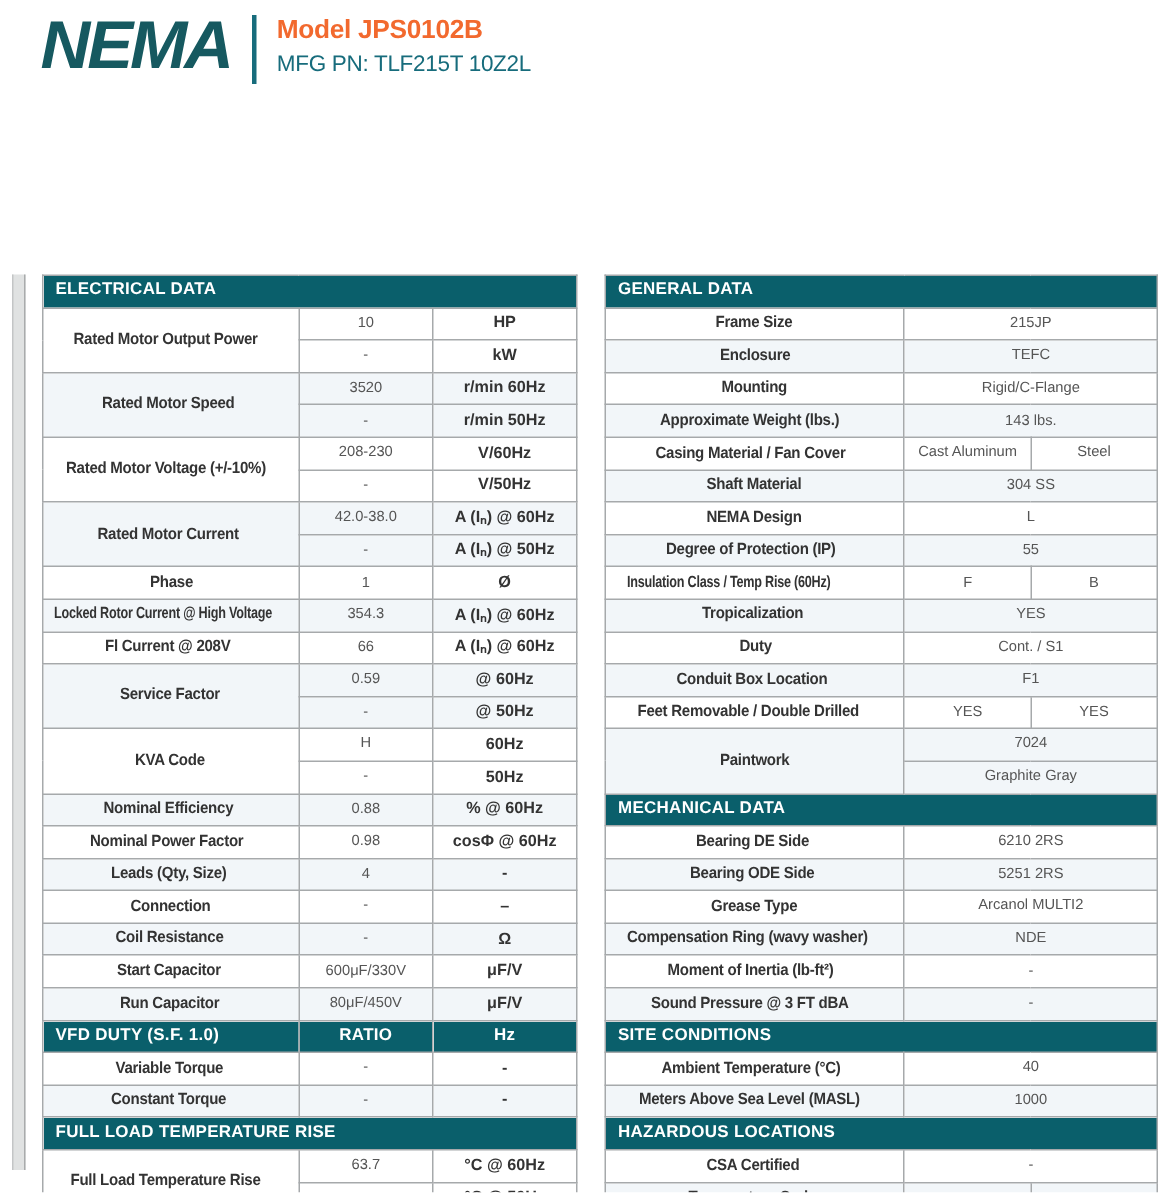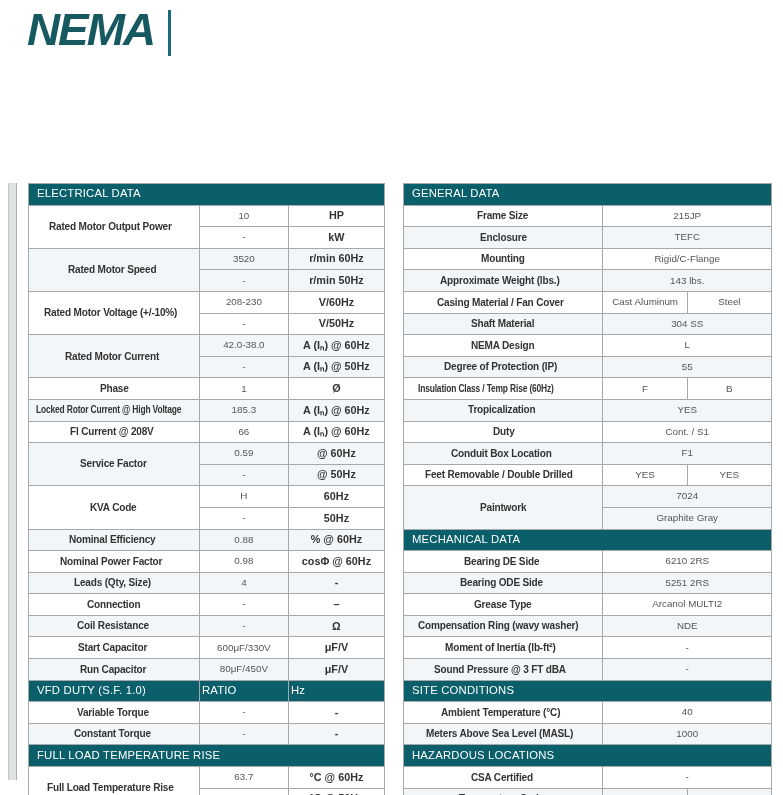--- a/index.html
+++ b/index.html
@@ -27,32 +27,36 @@
         text-align:center;font-size:10px;color:#4f4f4f;line-height:1.05;background:#fff;overflow:hidden;}
   .spec-table{border:1.5px solid #8d9194;}
   td.label{text-align:center;padding:0 4px 0 7px;}
   .lbl{display:inline-block;white-space:nowrap;transform:scaleX(.93);transform-origin:0 50%;
         font-weight:bold;color:#333;font-size:10.8px;letter-spacing:-0.2px;}
   .lbl.long{transform:scaleX(.78);}
   td.unit{font-weight:bold;color:#333;font-size:10.8px;white-space:nowrap;margin-top:32px;}
   td.value{font-size:9.8px;color:#555;white-space:nowrap;margin-top:33px;}
   td.tint{background:var(--row-tint);}
   td.subline{border-top-color:#c8cccd;}
-  td.section{background:var(--teal);color:#fff;font-weight:normal;font-size:11.3px;
+  td.section{background:var(--teal);color:#fff;font-weight:bold;font-size:11.3px;
         text-align:left;padding-left:8px;letter-spacing:.2px;white-space:nowrap;}
-  td.section.mid{padding-left:2px;}
+  td.section.mid{text-align:center;padding-left:2px;}
 </style>
 </head>
 <body>
 
 <div id="page">
 
   <div id="brand-row">
     <div id="logo">NEMA</div>
     <div id="brand-divider"></div>
+    <div id="title-block">
+      <div id="model-title">Model JPS0102B</div>
+      <div id="mfg-pn">MFG PN: TLF215T 10Z2L</div>
+    </div>
   </div>
 
   <div id="page-edge-bar"></div>
 
   <table id="left-table" class="spec-table">
     <colgroup>
         <col style="width:48%">
         <col style="width:25%">
         <col style="width:27%">
       </colgroup>
@@ -96,21 +100,21 @@
           <td class="value tint subline">-</td>
           <td class="unit tint subline">A (Iₙ) @ 50Hz</td>
         </tr>
         <tr>
           <td class="label" rowspan="1"><span class="lbl">Phase</span></td>
           <td class="value">1</td>
           <td class="unit">Ø</td>
         </tr>
         <tr>
           <td class="label tint" rowspan="1"><span class="lbl long">Locked Rotor Current @ High Voltage</span></td>
-          <td class="value tint">185.3</td>
+          <td class="value tint">354.3</td>
           <td class="unit tint">A (Iₙ) @ 60Hz</td>
         </tr>
         <tr>
           <td class="label" rowspan="1"><span class="lbl">Fl Current @ 208V</span></td>
           <td class="value">66</td>
           <td class="unit">A (Iₙ) @ 60Hz</td>
         </tr>
         <tr>
           <td class="label tint" rowspan="2"><span class="lbl">Service Factor</span></td>
           <td class="value tint">0.59</td>

